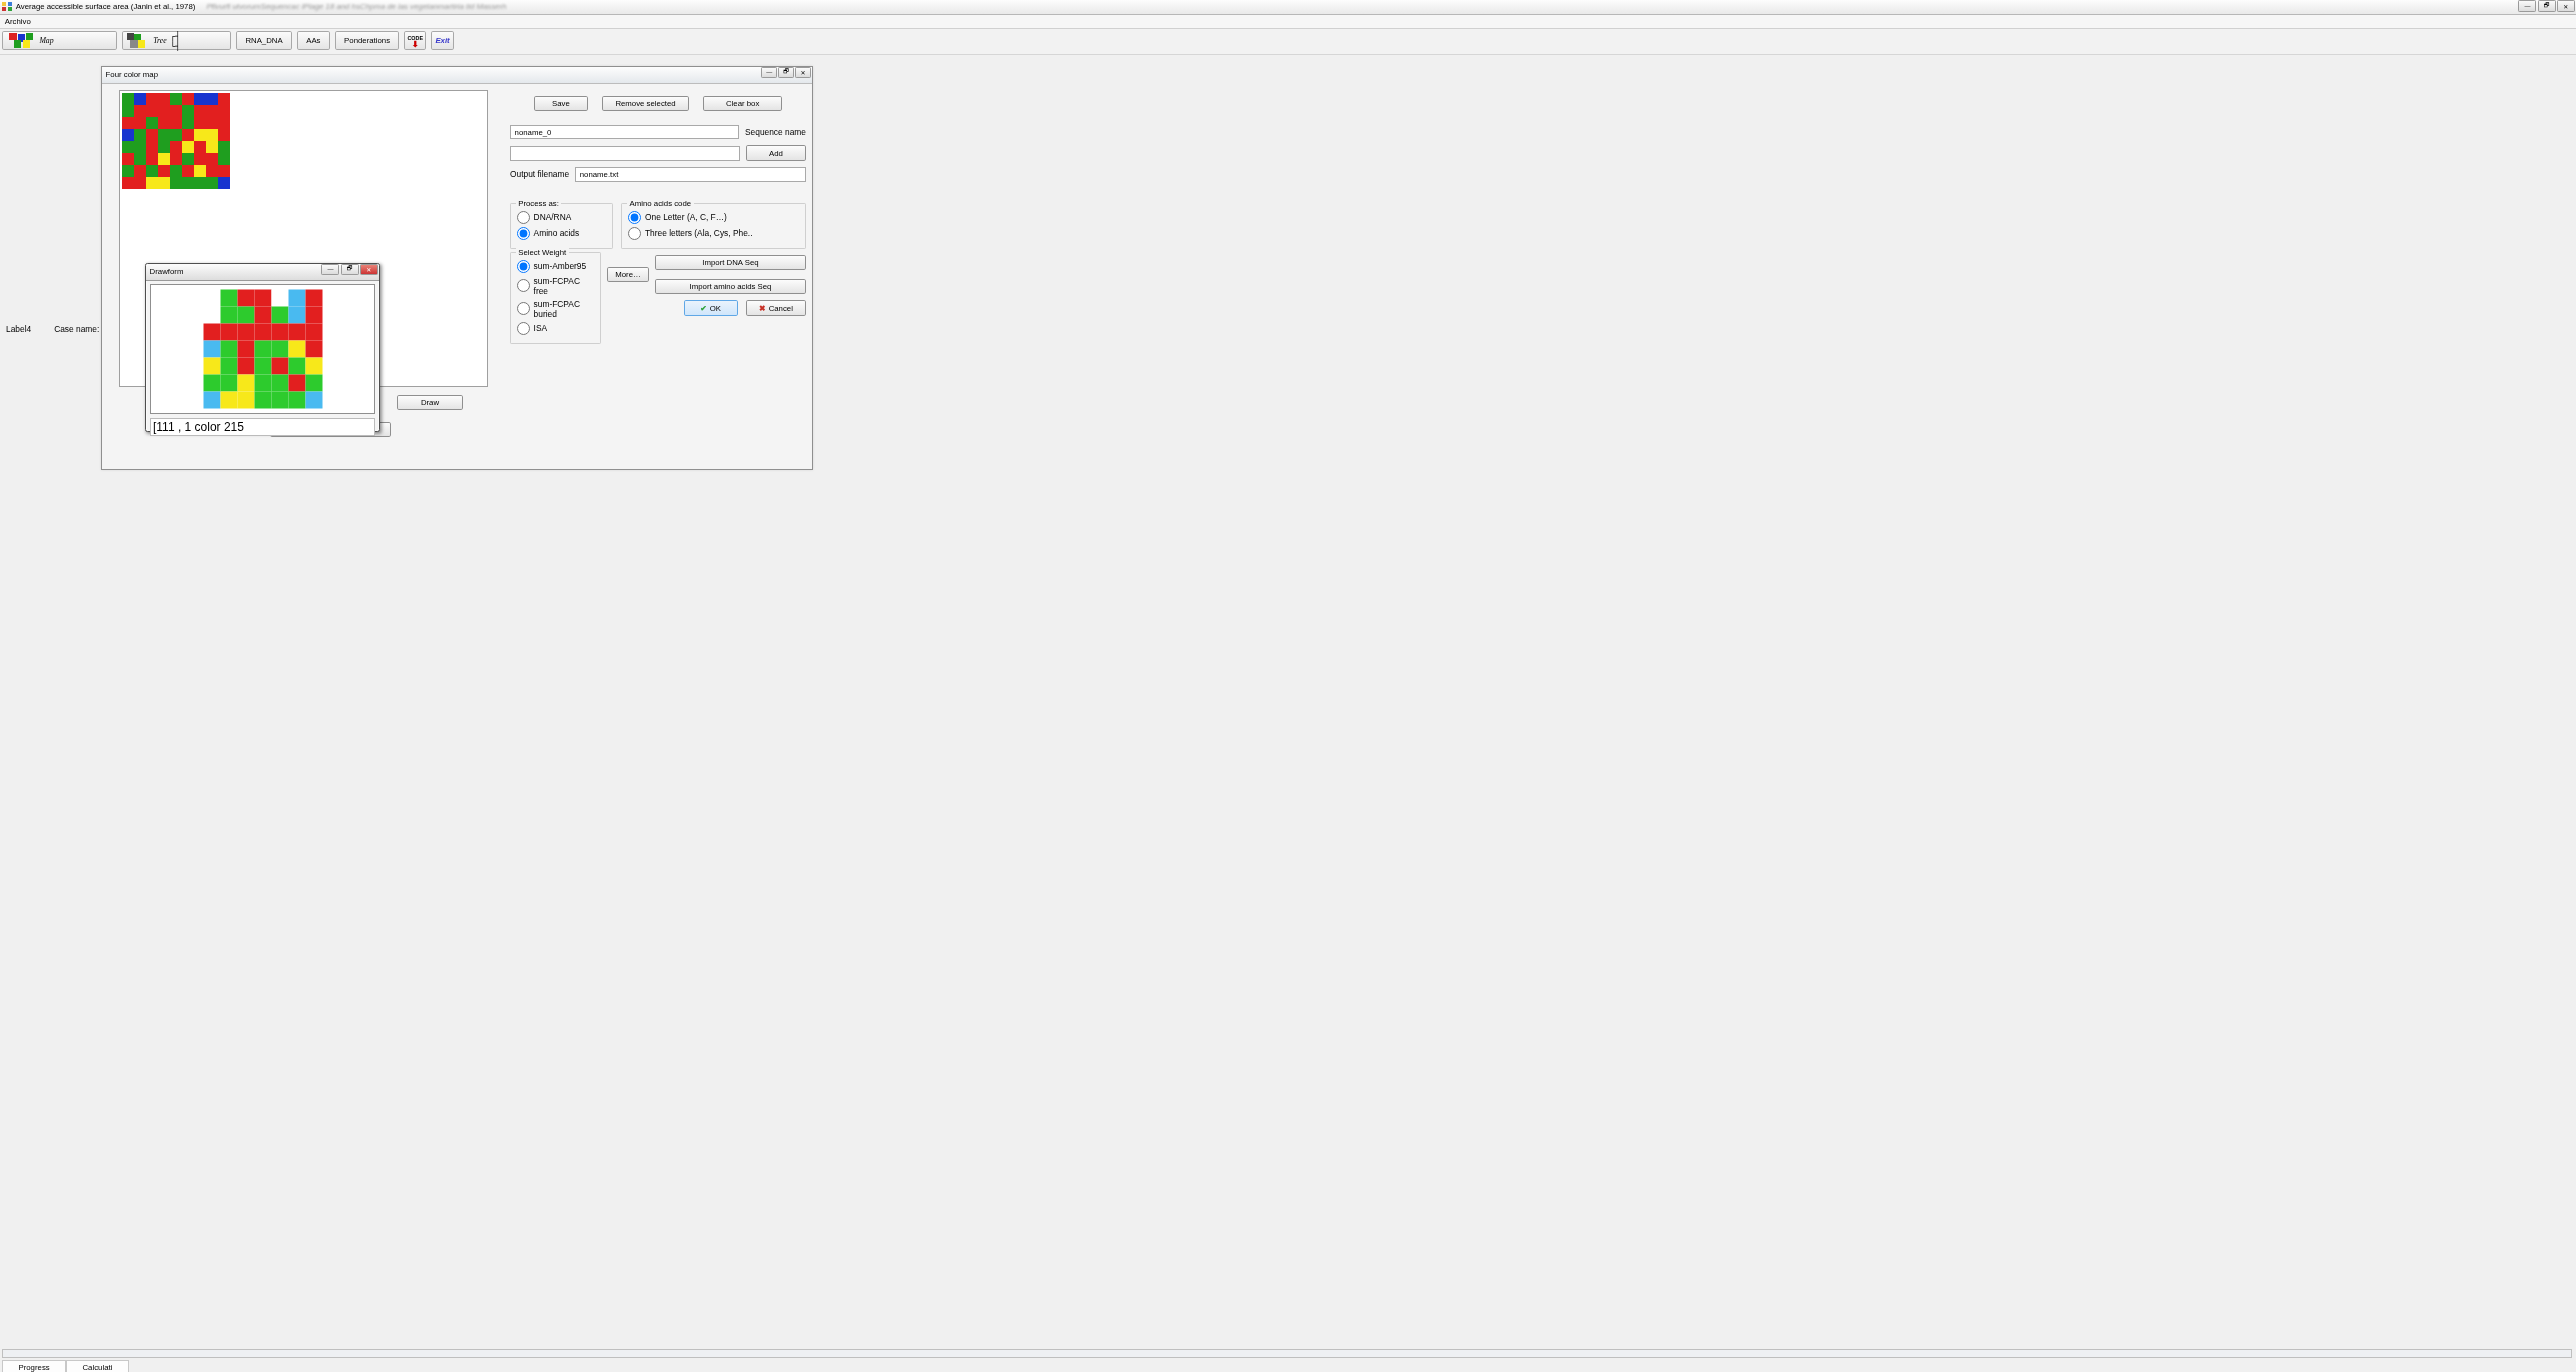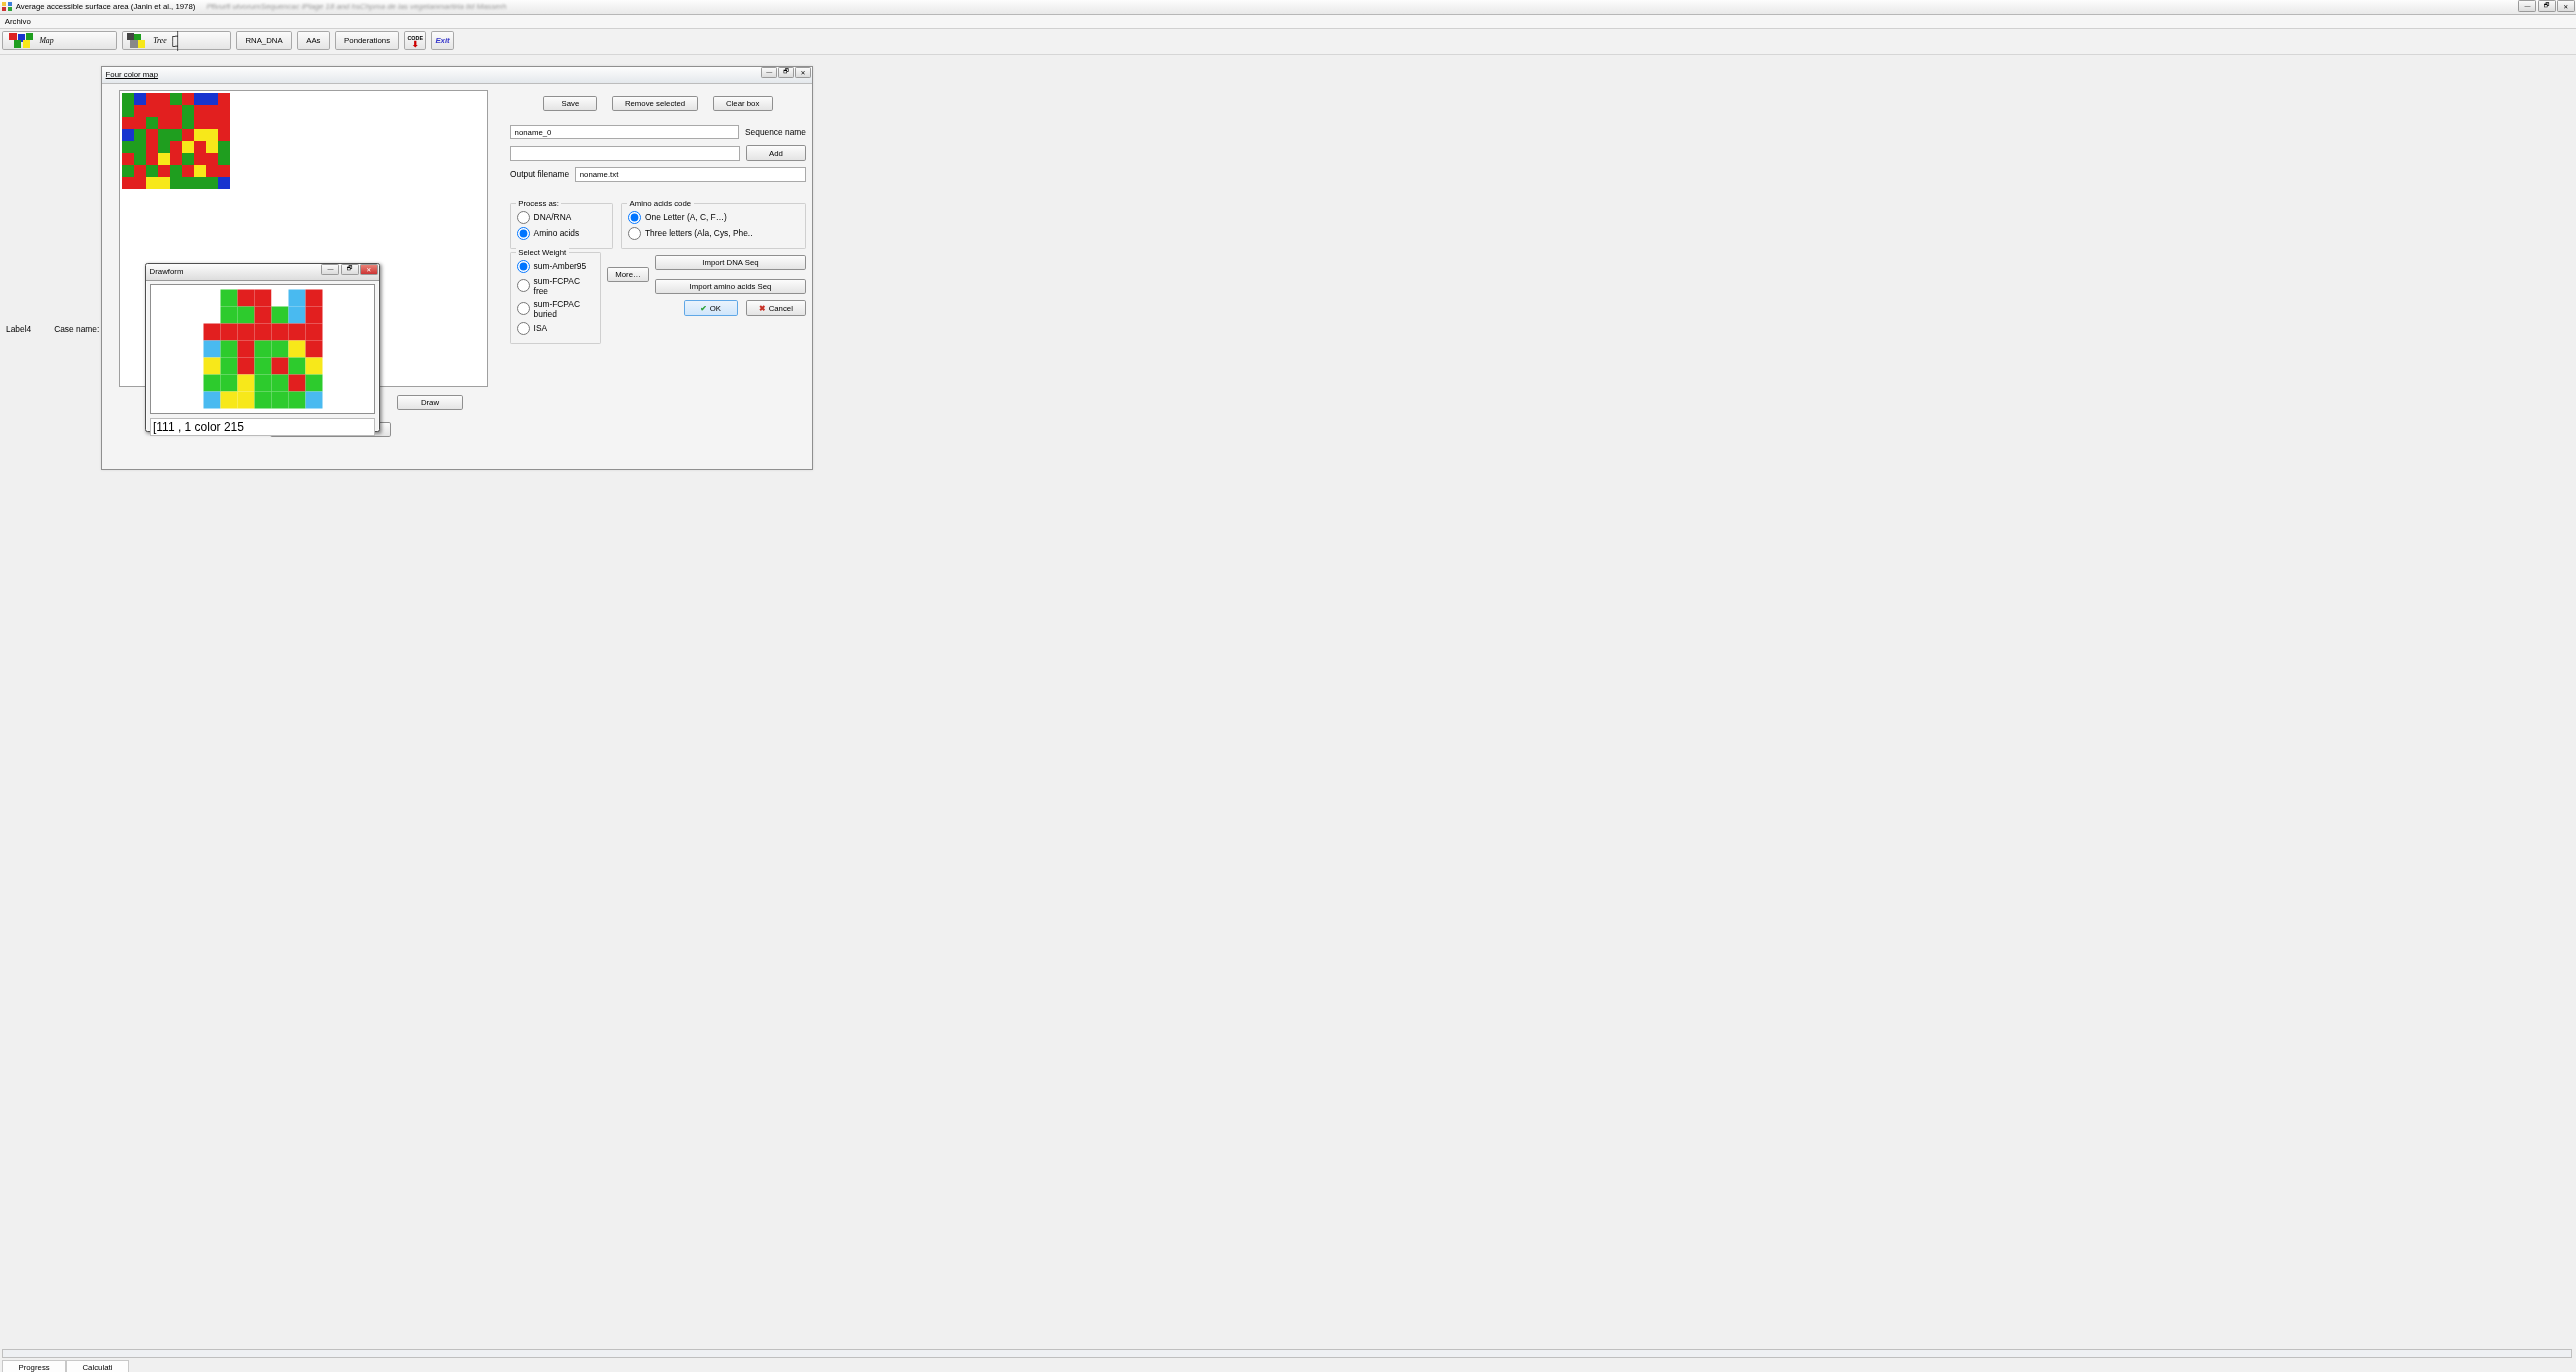--- a/index.html
+++ b/index.html
@@ -107,21 +107,20 @@
     border:0.6px solid #8f8f8f;
     background:#f4f4f4;
     box-shadow:0 0 2.4px rgba(0,0,0,.1);
   }
   .inner-titlebar {
     height:17px;
     background:linear-gradient(#fdfdfd,#e4e8ec);
     border-bottom:0.6px solid #bcbcbc;
     display:flex; align-items:center; padding:0 3.6px;
     position:relative;
-    text-decoration:underline;
   }
   .inner-titlebar .win-ctrls .win-btn { width:15.7px; height:11px;}
   .inner-body { position:relative; padding:6px; height:calc(100% - 17px);}
   .color-panel {
     position:absolute; left:17px; top:6px; width:369px; height:297px;
     border:0.6px solid #9f9f9f; background:#fff;
   }
   .colormap {
     position:absolute; left:2.4px; top:2.4px;
     display:grid; grid-template-columns: repeat(9,12px); grid-auto-rows:12px;
@@ -354,21 +353,21 @@
       <div class="row-btns" style="left:168px; top:338px;">
         <div class="btn" style="width:121px">Chequear DName</div>
       </div>
 
       <div class="rpanel">
 
 
         <div class="rrow" style="justify-content:center; gap:14.5px;">
           <div class="btn" style="width:54px">Save</div>
           <div class="btn">Remove selected</div>
-          <div class="btn" style="width:60px">Clear box</div>
+          <div class="btn" style="width:79px">Clear box</div>
         </div>
 
         <div class="rrow" style="margin-top:13.3px;">
           <input class="input" style="flex: 1 1 0%;" value="noname_0">
           <span class="lab">Sequence name</span>
         </div>
 
         <div class="rrow">
           <input class="input" style="flex: 1 1 0%;">
           <div class="btn" style="width:60px">Add</div>

